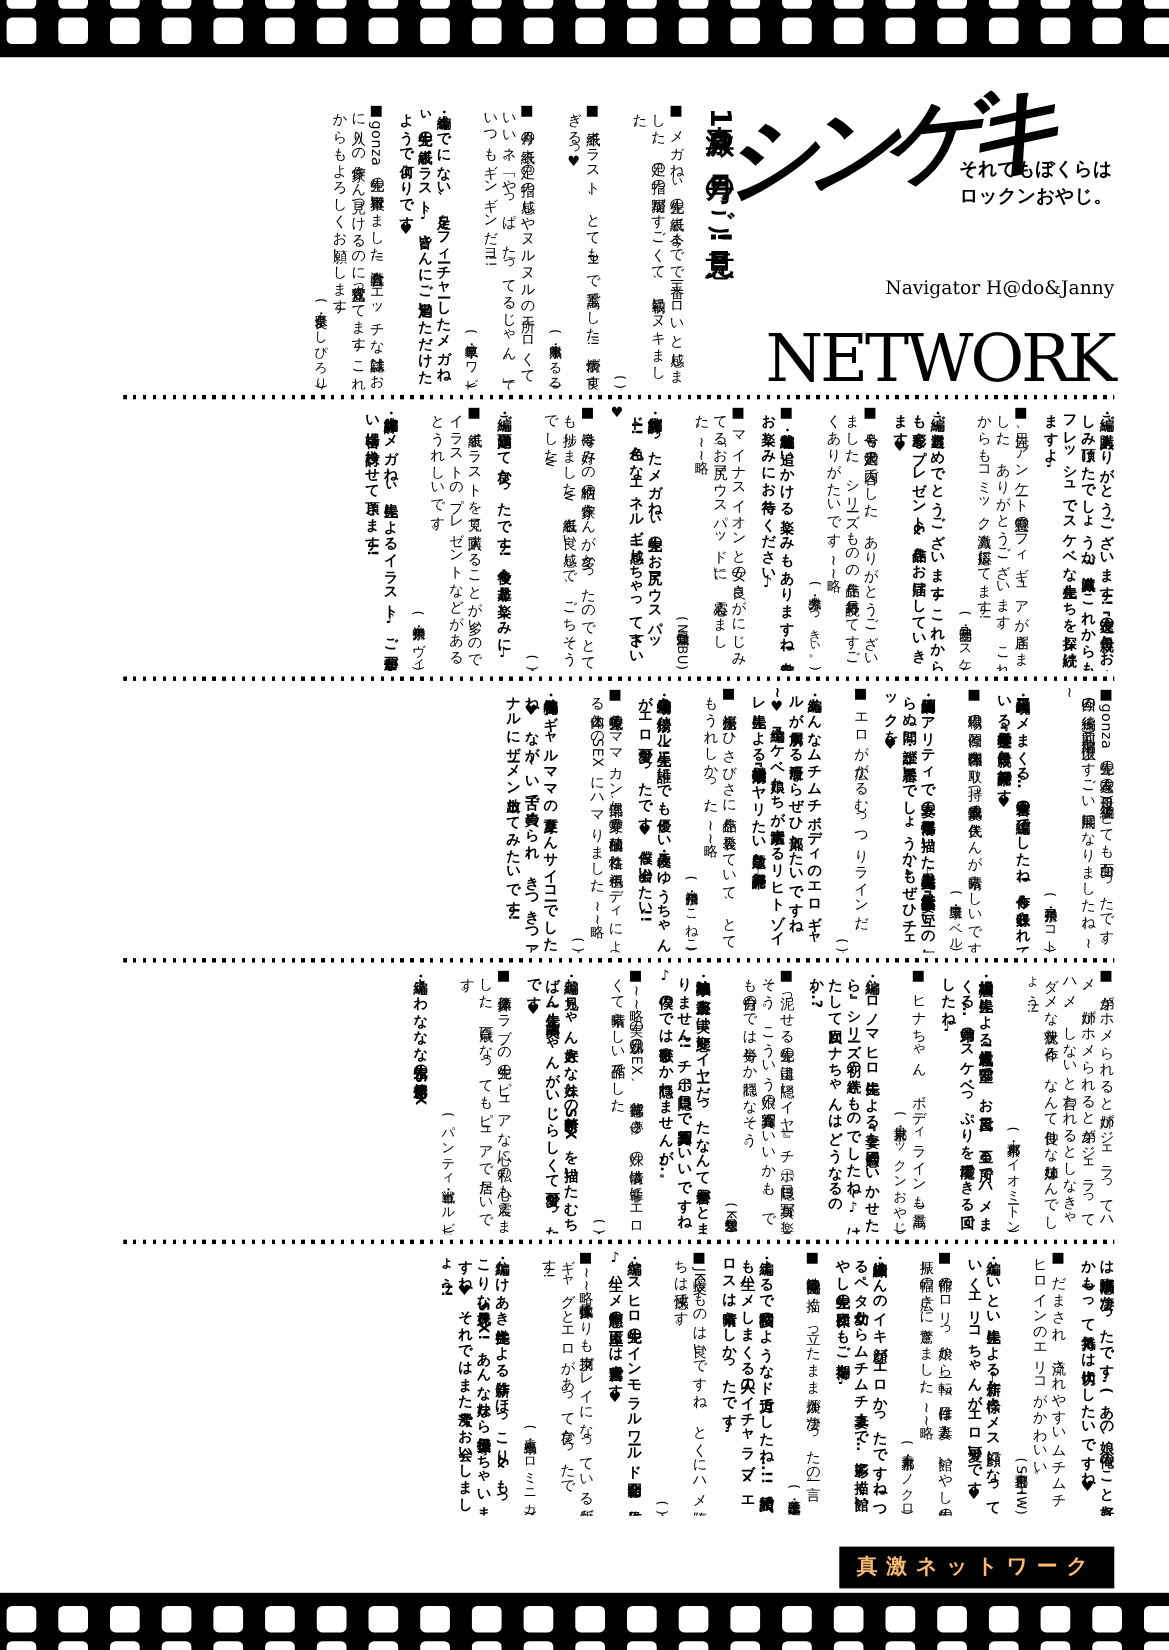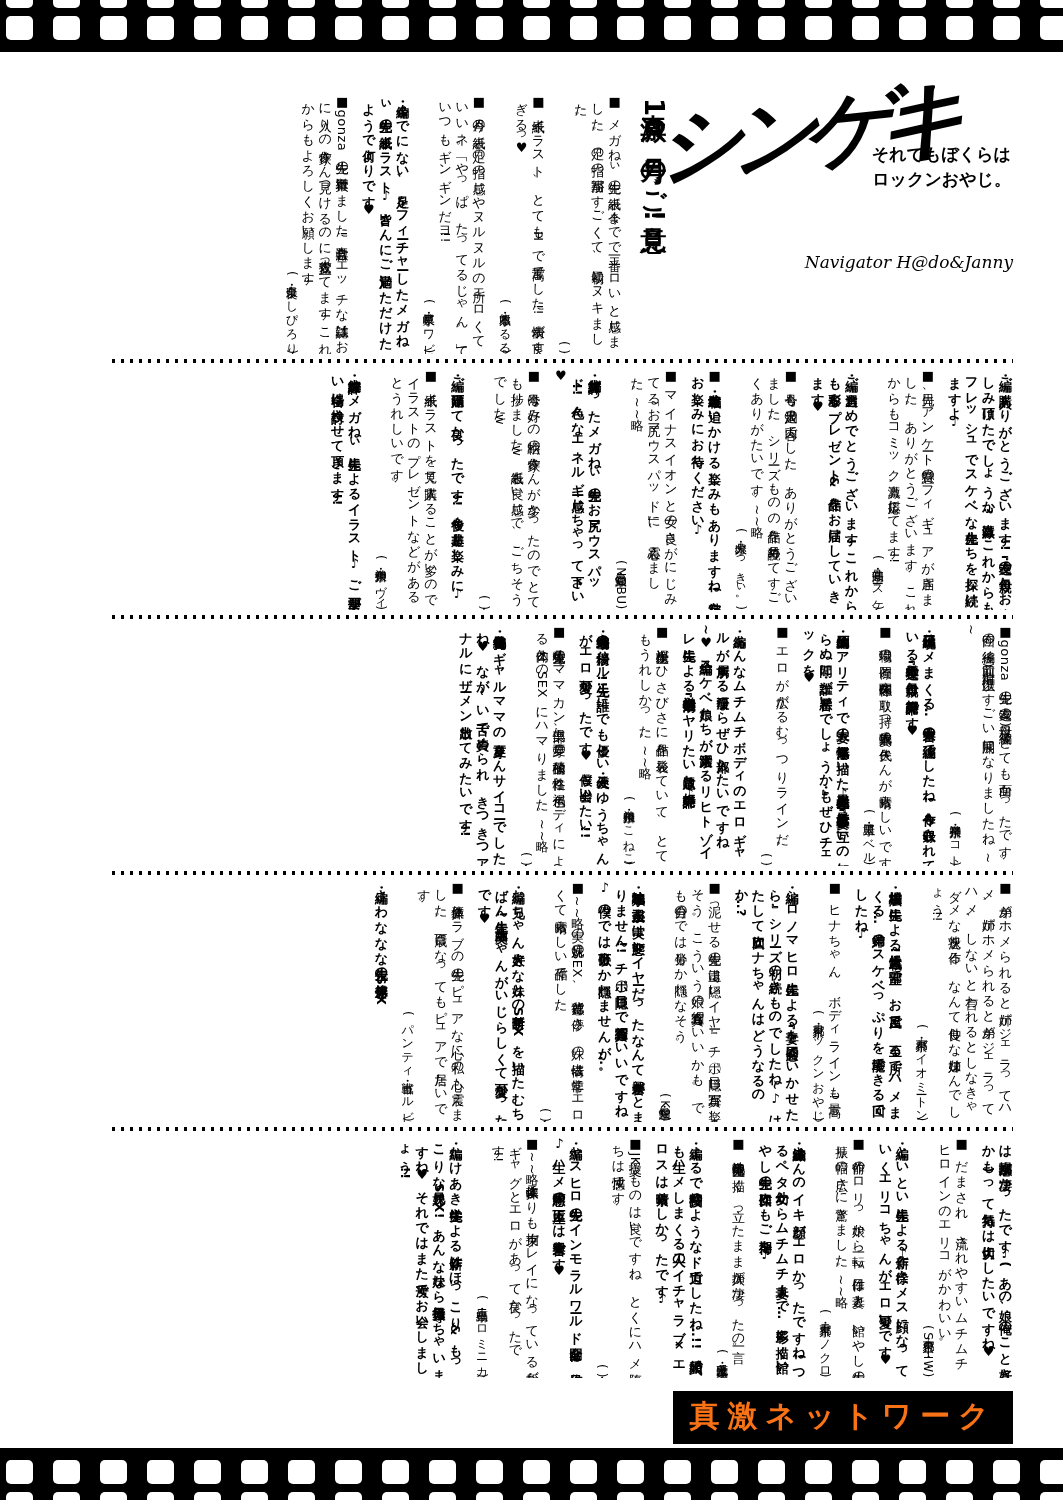--- a/index.html
+++ b/index.html
@@ -15,38 +15,38 @@
   .strip-top .row-b{top:16px;}
   .strip-bottom .row-a{top:12px;}
   .strip-bottom .row-b{top:44px;}
   
   .content{position:absolute;top:52px;left:0;width:1063px;padding:42px 50px 0 112px;box-sizing:border-box;}
   .header-row{display:flex;height:260px;}
   .title-block{width:345px;flex:none;position:relative;}
   .logo-jp{position:absolute;top:-6px;left:-4px;font-size:86px;font-weight:bold;line-height:1;
            letter-spacing:-14px;transform:skew(-12deg,-6deg);white-space:nowrap;}
   .tagline{position:absolute;top:48px;right:2px;text-align:right;font-weight:bold;font-size:17px;line-height:1.45;}
-  .navigator{position:absolute;top:158px;right:0;font-family:"DejaVu Serif",serif;font-style:italic;
+  .navigator{position:absolute;top:158px;right:0;font-family:"DejaVu Serif",serif;
              font-size:17px;white-space:nowrap;}
   .logo-en{position:absolute;bottom:-2px;left:28px;font-family:"DejaVu Serif",serif;font-size:60px;
            line-height:1;letter-spacing:-3px;white-space:nowrap;}
   
   .band{writing-mode:vertical-rl;height:242px;width:100%;overflow:hidden;
         font-size:13px;line-height:1.3;letter-spacing:0.5px;}
   .band-1{height:100%;flex:1;}
   .opinion-heading{font-size:26px;font-weight:bold;line-height:1.15;letter-spacing:2px;margin-left:16px;}
   .item{margin-left:10px;}
   .item .txt{display:inline;}
   .item.reply{font-weight:bold;}
   .from{display:block;text-align:end;font-size:12px;font-weight:normal;}
   .separator{height:4px;margin:5px 0;
      background:repeating-linear-gradient(90deg,#000 0 3px,transparent 3px 9px);}
   
   .footer-row{position:absolute;right:50px;bottom:56px;}
-  .footer-bar{background:#000;color:#f97316;font-weight:bold;font-size:30px;letter-spacing:8px;
+  .footer-bar{background:#000;color:#fdba74;font-weight:bold;font-size:19px;letter-spacing:8px;
               padding:5px 16px 7px 16px;white-space:nowrap;}
 </style>
 </head>
 <body>
 
 <div class="page">
 
   <div class="strip strip-top">
     <div class="holes-row row-a">
         <div class="hole"></div>
@@ -111,20 +111,21 @@
           <div class="item reply"><span class="txt">編・今までにない、足をフィーチャーしたメガねぃ先生の表紙イラスト♪皆さんにご満足いただけたようで何よりです♥</span></div>
           <div class="item letter"><span class="txt">■gonza先生の単行本買いました!真激含むエッチな雑誌はお気に入りの作家さん見つけるのに大変役立ってます!これからもよろしくお願いします!</span><span class="from">(奈良県・よしぴろり)</span></div>
         </div>
       <div class="title-block">
         <div class="logo-jp">シンゲキ</div>
         <div class="tagline">
           <span>それでもぼくらは</span><br>
           <span>ロックンおやじ。</span>
         </div>
         <div class="navigator">Navigator H@do&amp;Janny</div>
+        <div class="logo-en">NETWORK</div>
       </div>
     </div>
 
     <div class="separator"></div>
     <div class="band">
         <div class="item reply"><span class="txt">編・ご購入ありがとうございます!!『友達の母親』、お楽しみ頂けたでしょうか?真激はこれからもフレッシュでスケベな先生たちを探し続けますよ♪</span></div>
         <div class="item letter"><span class="txt">■先日、アンケート懸賞のフィギュアが届きました。ありがとうございます。これからもコミック真激、応援してます!!</span><span class="from">(高知県・ユースケ)</span></div>
         <div class="item reply"><span class="txt">編・ご当選おめでとうございます!これからも多彩なプレゼント&amp;作品をお届けしていきます♥</span></div>
         <div class="item letter"><span class="txt">■今号も大満足の内容でした。ありがとうございました。シリーズものの作品を毎月読めてすごくありがたいです。~略~</span><span class="from">(大分県・ぶっきぃ。)</span></div>
         <div class="item reply"><span class="txt">■編・連載を追いかける楽しみもありますね!完結をお楽しみにお待ちください♪</span></div>

